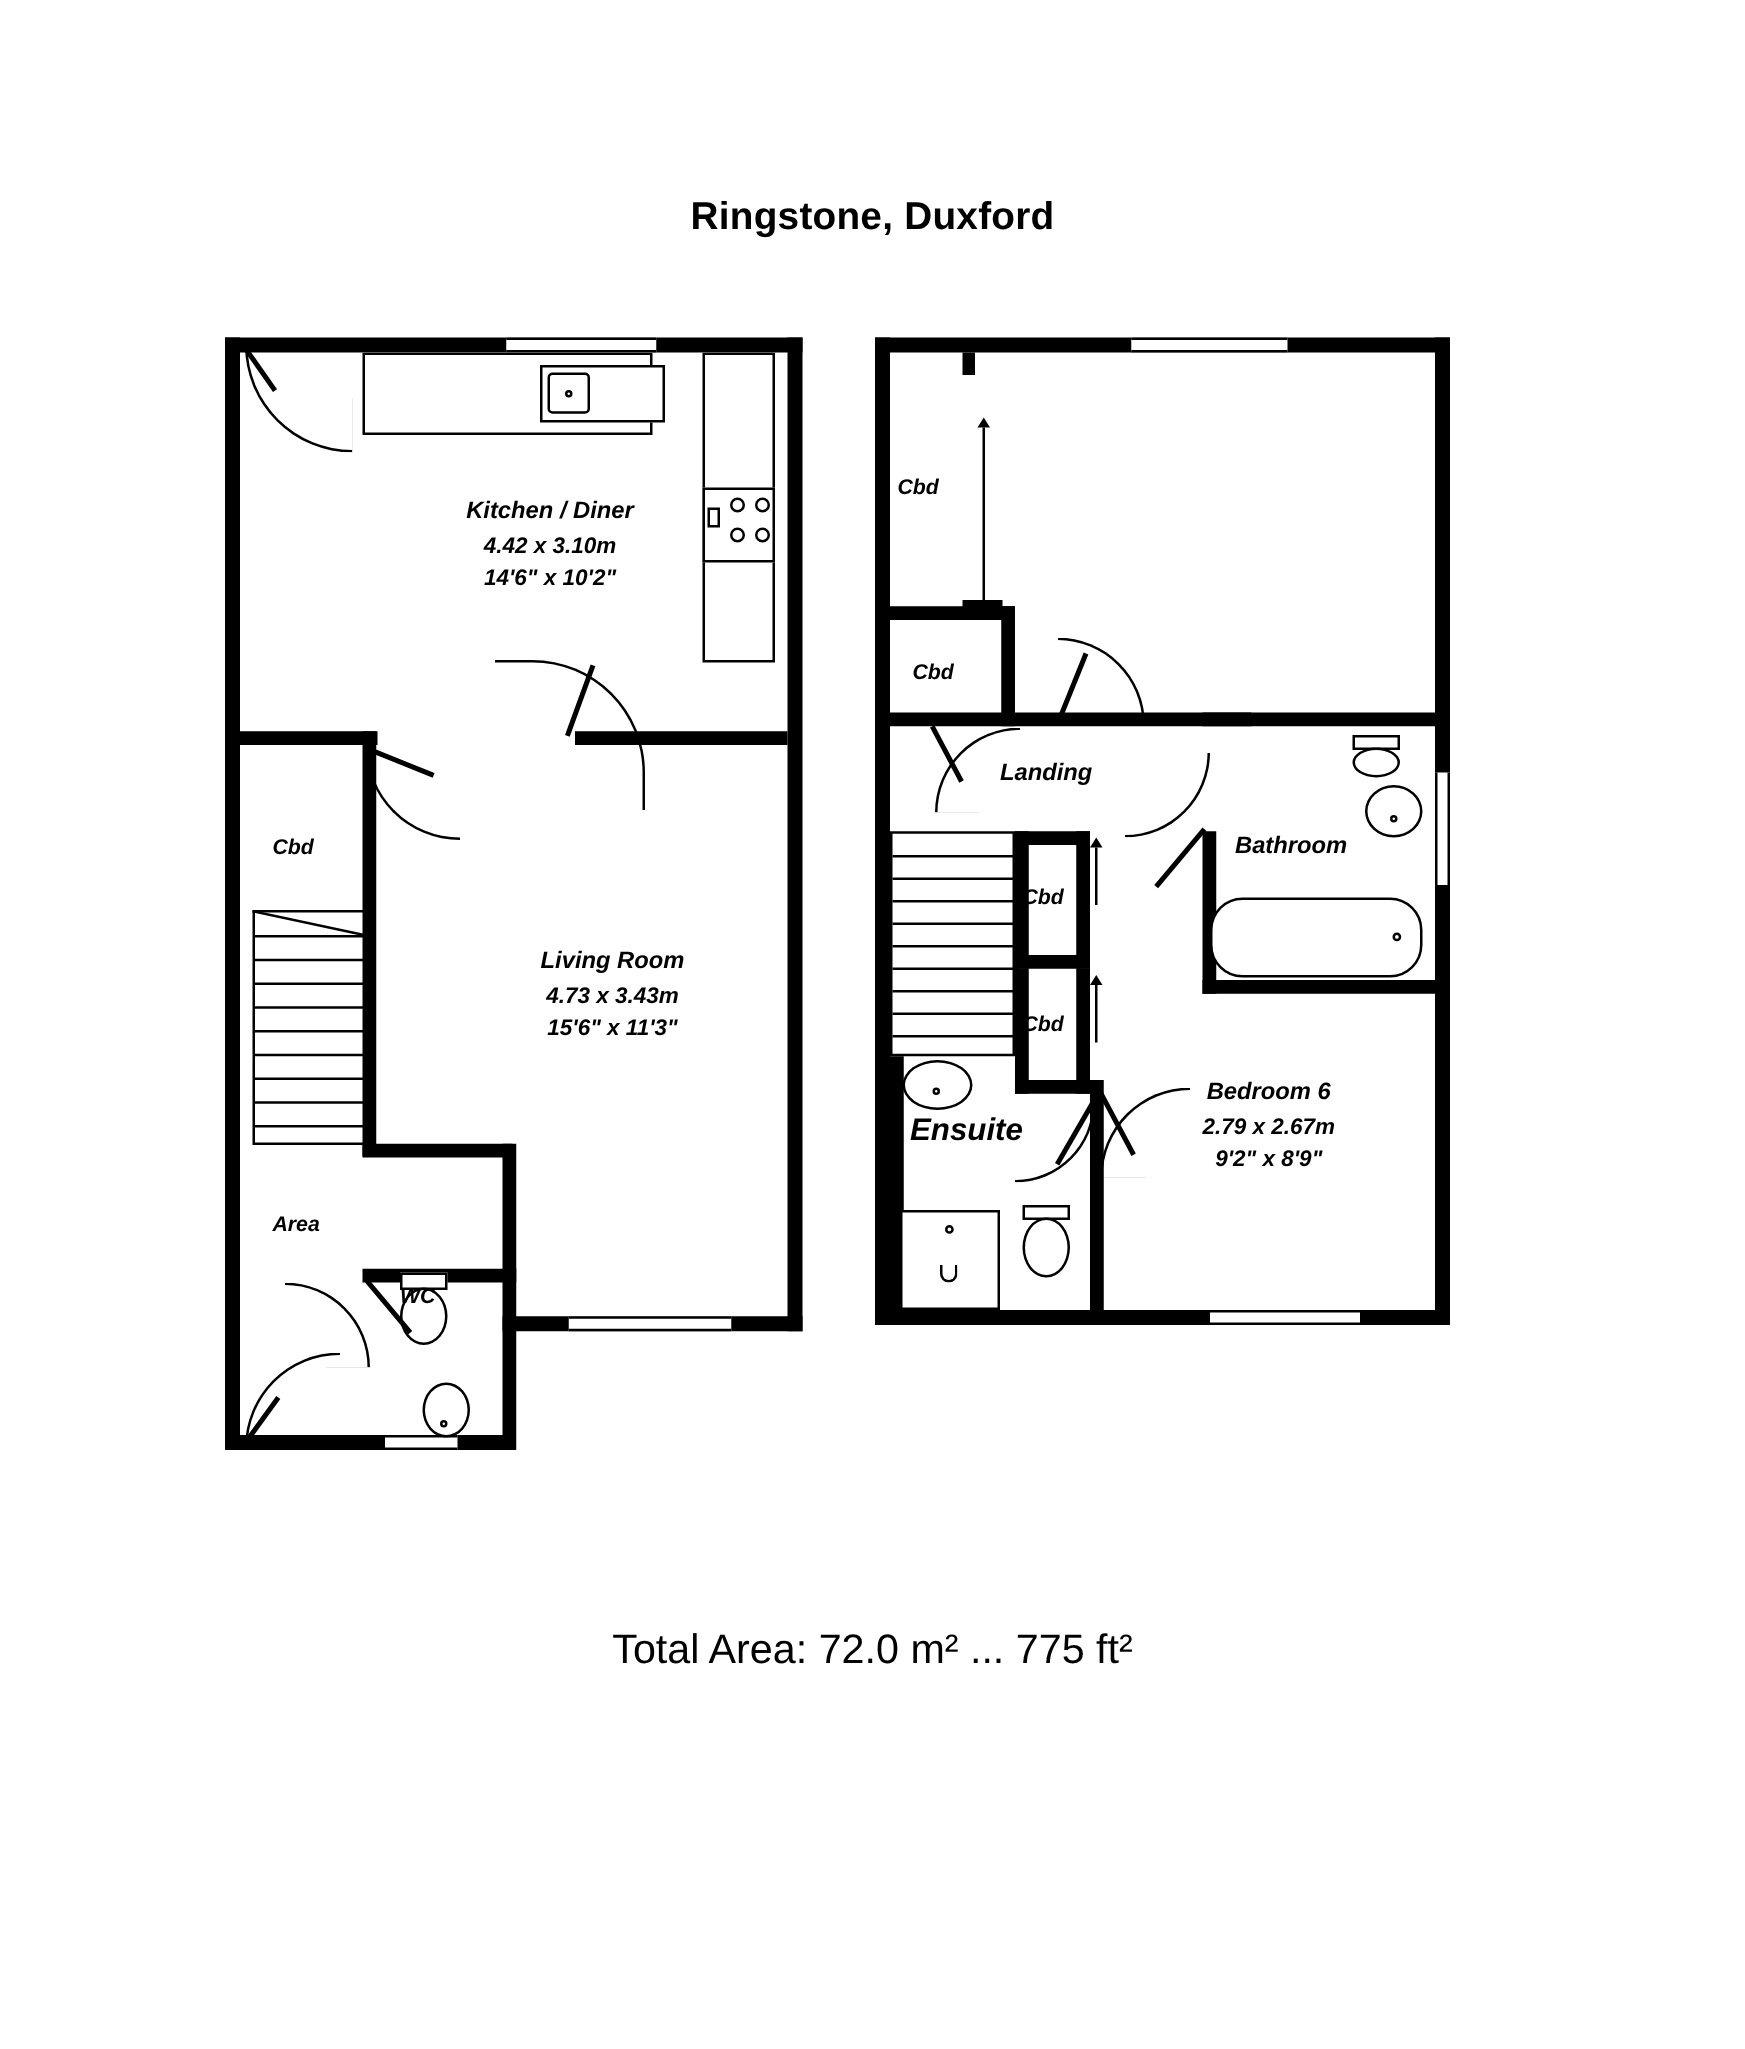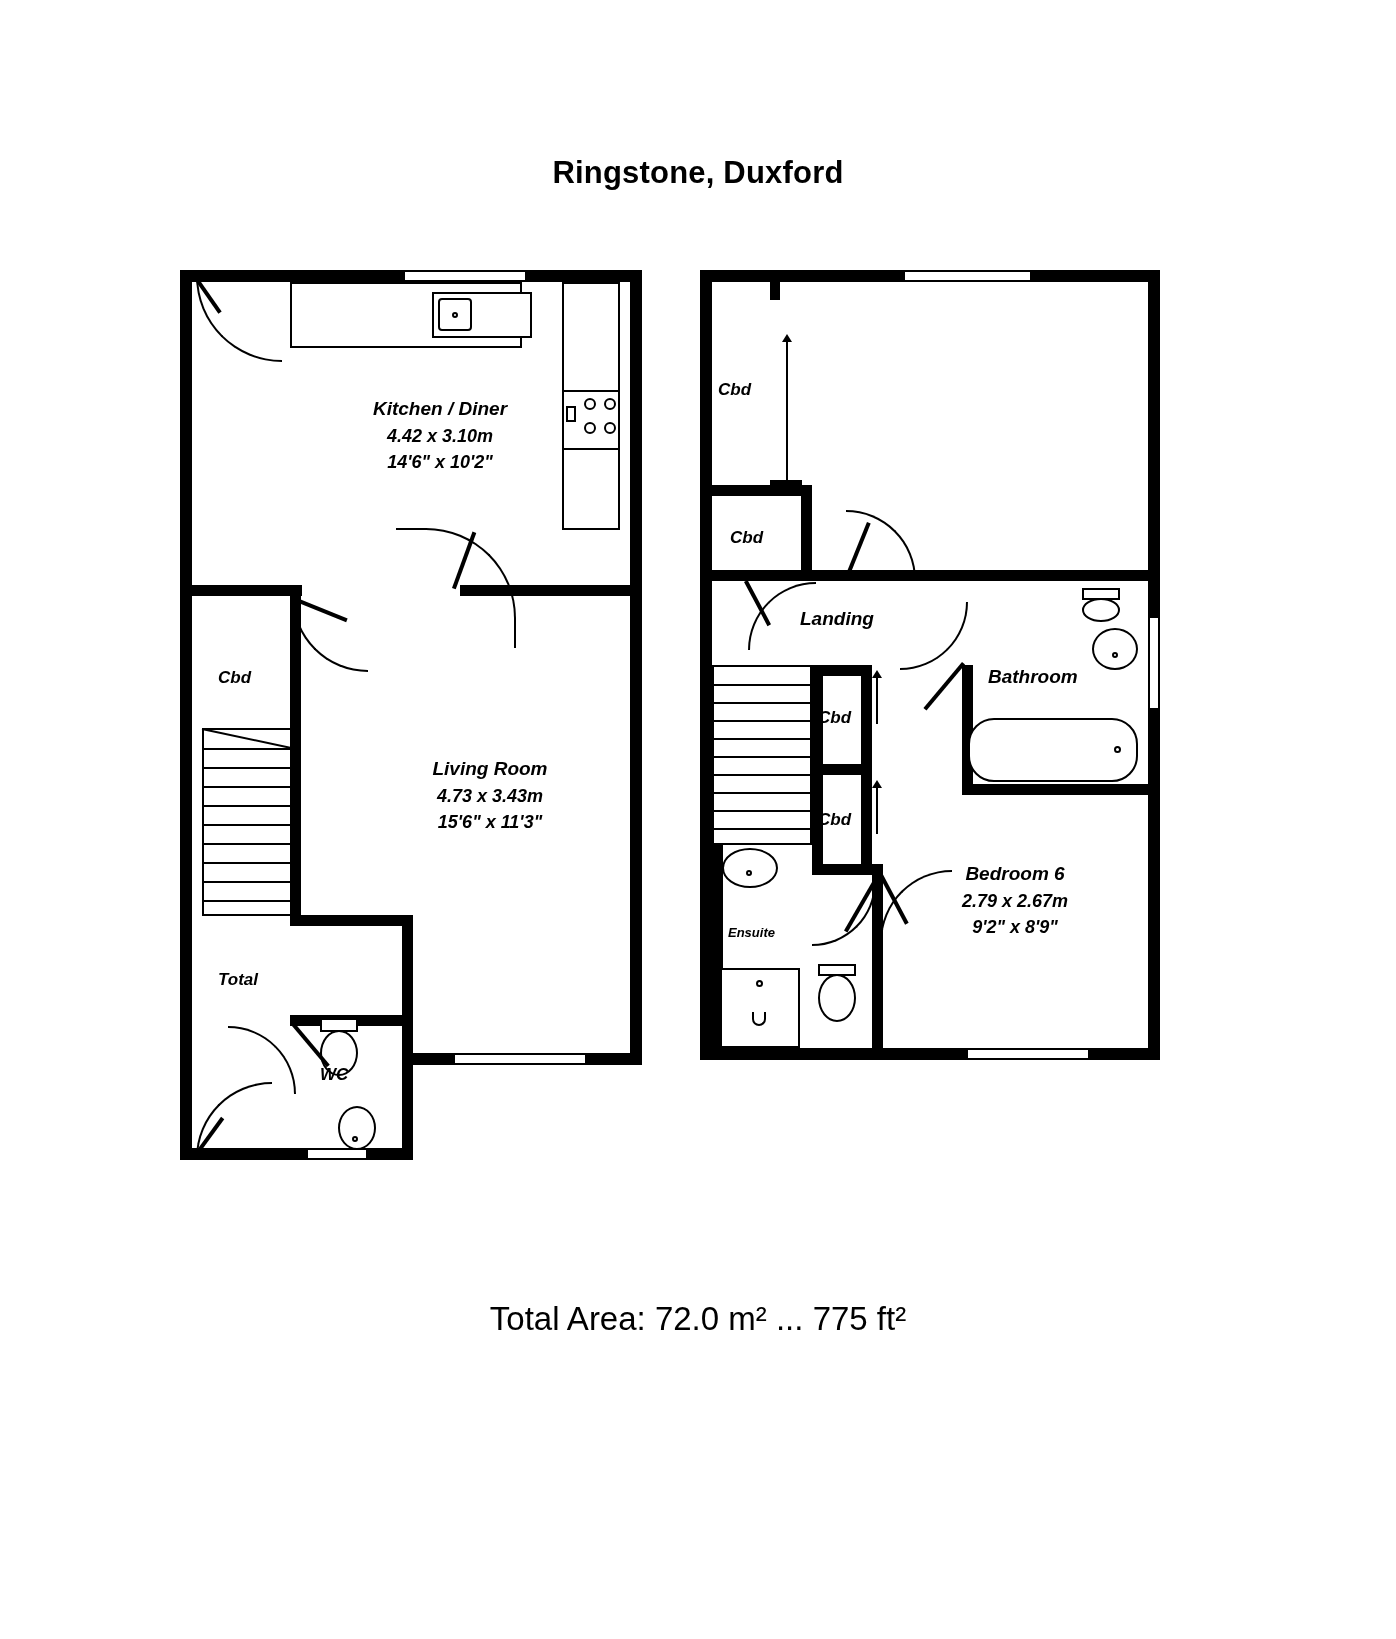--- a/index.html
+++ b/index.html
@@ -229,27 +229,27 @@
       <div class="stair-line" style="left:0; top:170px; width:90px;"></div>
     </div>
     <div class="stair-diag" style="left:22px; top:458px; width:96px; transform:rotate(12deg);"></div>
 
     <div class="room-label" style="left:190px; top:485px; width:240px;">
       <div>Living Room</div>
       <div class="dims">4.73 x 3.43m</div>
       <div class="dims">15'6" x 11'3"</div>
     </div>
 
-    <div class="small-label" style="left:38px; top:700px;">Total</div>
+    <div class="small-label" style="left:38px; top:700px;">Area</div>
 
     <div class="fix" style="left:140px; top:748px; width:38px; height:14px;"></div>
     <div class="fix fix-round" style="left:140px; top:760px; width:38px; height:46px;"></div>
     <div class="fix fix-round" style="left:158px; top:836px; width:38px; height:44px;"></div>
     <div class="fix fix-round" style="left:172px; top:866px; width:6px; height:6px;"></div>
-    <div class="small-label" style="left:140px; top:795px;">WC</div>
+    <div class="small-label" style="left:140px; top:757px;">WC</div>
 
     <div class="doorleaf" style="left:112px; top:756px; width:4px; height:54px; transform:rotate(-40deg); transform-origin:top left;"></div>
     <div class="swing" style="left:48px; top:756px; width:66px; height:66px; border-left:none; border-bottom:none; border-radius:0 90px 0 0;"></div>
 
     <div class="doorleaf" style="left:14px; top:838px; width:4px; height:46px; transform:rotate(36deg); transform-origin:bottom left;"></div>
     <div class="swing" style="left:16px; top:812px; width:74px; height:74px; border-right:none; border-bottom:none; border-radius:90px 0 0 0;"></div>
   </div>
 
   <div class="plan" id="first-floor">
 
@@ -330,21 +330,21 @@
     <div class="wall" style="left:172px; top:594px; width:11px; height:196px;"></div>
     <div class="wall" style="left:12px; top:575px; width:11px; height:215px;"></div>
 
     <div class="fix fix-round" style="left:22px; top:578px; width:56px; height:40px;"></div>
     <div class="fix fix-round" style="left:46px; top:600px; width:6px; height:6px;"></div>
     <div class="fix" style="left:20px; top:698px; width:80px; height:80px;"></div>
     <div class="fix fix-round" style="left:56px; top:710px; width:7px; height:7px;"></div>
     <div class="fix" style="left:52px; top:742px; width:14px; height:14px; border-radius:0 0 8px 8px; border-top:none;"></div>
     <div class="fix" style="left:118px; top:694px; width:38px; height:12px;"></div>
     <div class="fix fix-round" style="left:118px; top:704px; width:38px; height:48px;"></div>
-    <div class="small-label" style="left:28px; top:655px; font-size:13px;">Ensuite</div>
+    <div class="small-label" style="left:28px; top:620px; font-size:25px;">Ensuite</div>
 
     <div class="doorleaf" style="left:172px; top:612px; width:4px; height:56px; transform:rotate(30deg); transform-origin:top left;"></div>
     <div class="swing" style="left:112px; top:612px; width:62px; height:62px; border-left:none; border-top:none; border-radius:0 0 90px 0;"></div>
 
     <div class="doorleaf" style="left:176px; top:600px; width:4px; height:62px; transform:rotate(-28deg); transform-origin:top left;"></div>
     <div class="swing" style="left:180px; top:600px; width:70px; height:70px; border-right:none; border-bottom:none; border-radius:90px 0 0 0;"></div>
 
     <div class="room-label" style="left:190px; top:590px; width:250px;">
       <div>Bedroom 6</div>
       <div class="dims">2.79 x 2.67m</div>

